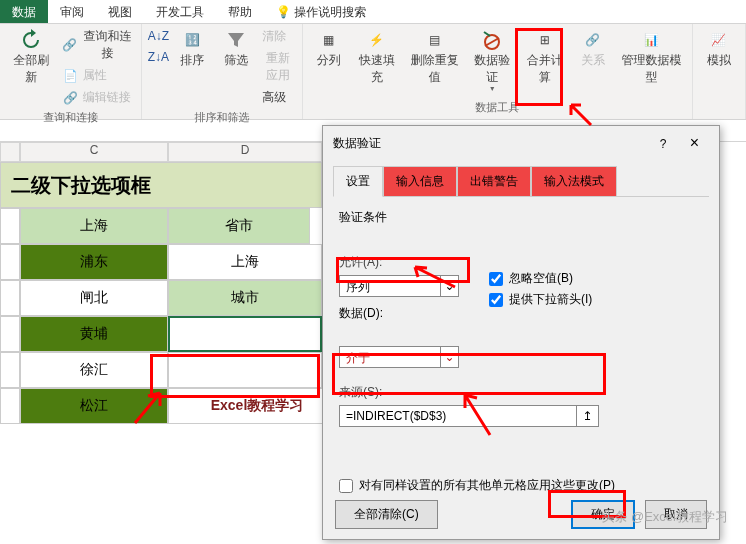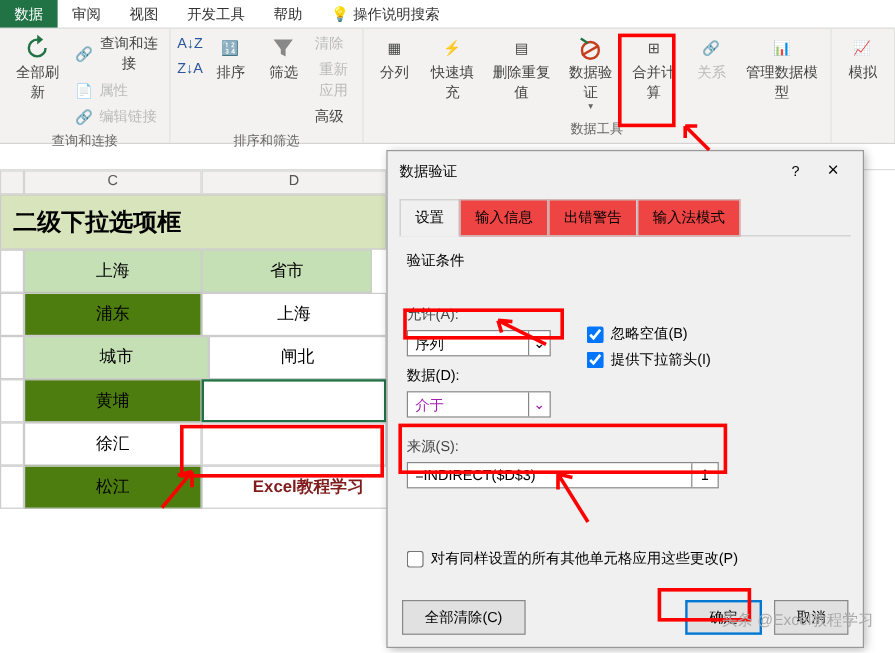--- a/index.html
+++ b/index.html
@@ -30,21 +30,21 @@
 .dlg-title{display:flex;justify-content:space-between;align-items:center;padding:8px 10px;}
 .dlg-tabs{display:flex;border-bottom:1px solid #ccc;margin:6px 10px 0;}
 .dlg-tab{padding:6px 12px;border:1px solid #ccc;background:#ef4444;margin-bottom:-1px;cursor:pointer;}
 .dlg-tab.active{background:#f0f0f0;border-bottom:1px solid #f0f0f0;}
 .dlg-body{padding:12px 16px;}
 .fld{margin:8px 0;}
 .fld label{display:block;margin-bottom:4px;color:#444;}
 .combo{display:inline-flex;width:120px;height:22px;border:1px solid #888;background:#fff;}
 .combo span{flex:1;padding:3px 6px;}
 .combo .arrow{width:18px;border-left:1px solid #888;display:flex;align-items:center;justify-content:center;}
-.combo.disabled{color:#a21caf;}
+.combo.disabled{color:#b91c1c;margin-top:20px;}
 .txtbox{display:flex;width:260px;height:22px;border:1px solid #888;background:#fff;}
 .txtbox span{flex:1;padding:3px 6px;}
 .txtbox .pick{width:22px;border-left:1px solid #888;display:flex;align-items:center;justify-content:center;}
 .chk{display:flex;align-items:center;gap:6px;margin:4px 0;}
 .chk input{width:14px;height:14px;}
 .dlg-foot{position:absolute;bottom:10px;left:12px;right:12px;display:flex;justify-content:space-between;}
 .btn{padding:4px 18px;border:1px solid #888;background:#e1e1e1;cursor:pointer;}
 .btn.primary{border:2px solid #0078d4;}
 .redbox{position:absolute;border:3px solid #ff0000;pointer-events:none;}
 .redarrow{position:absolute;pointer-events:none;}
@@ -192,22 +192,22 @@
       <div class="cell green" style="width:148px">上海</div>
       <div class="cell green" style="width:142px">省市</div>
     </div>
   <div class="row">
       <div style="width:20px" class="cell"></div>
       <div class="cell purple" style="width:148px">浦东</div>
       <div class="cell" style="width:154px">上海</div>
     </div>
   <div class="row">
       <div style="width:20px" class="cell"></div>
+      <div class="cell" style="width:148px">闸北</div>
       <div class="cell green" style="width:154px">城市</div>
-      <div class="cell" style="width:148px">闸北</div>
     </div>
   <div class="row">
       <div style="width:20px" class="cell"></div>
       <div class="cell purple" style="width:148px">黄埔</div>
       <div class="cell" style="width:154px;border:2px solid #217346"></div>
     </div>
   <div class="row">
       <div style="width:20px" class="cell"></div>
       <div class="cell" style="width:148px">徐汇</div>
       <div class="cell" style="width:154px"></div>

